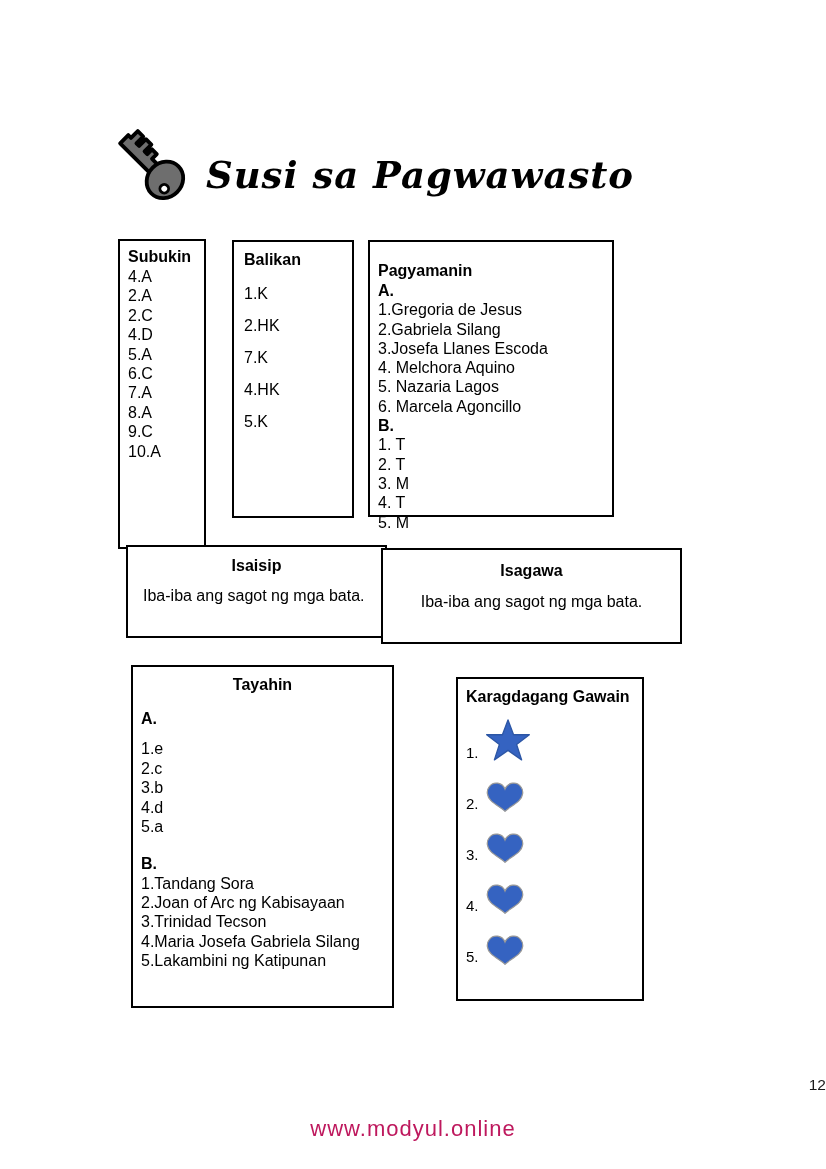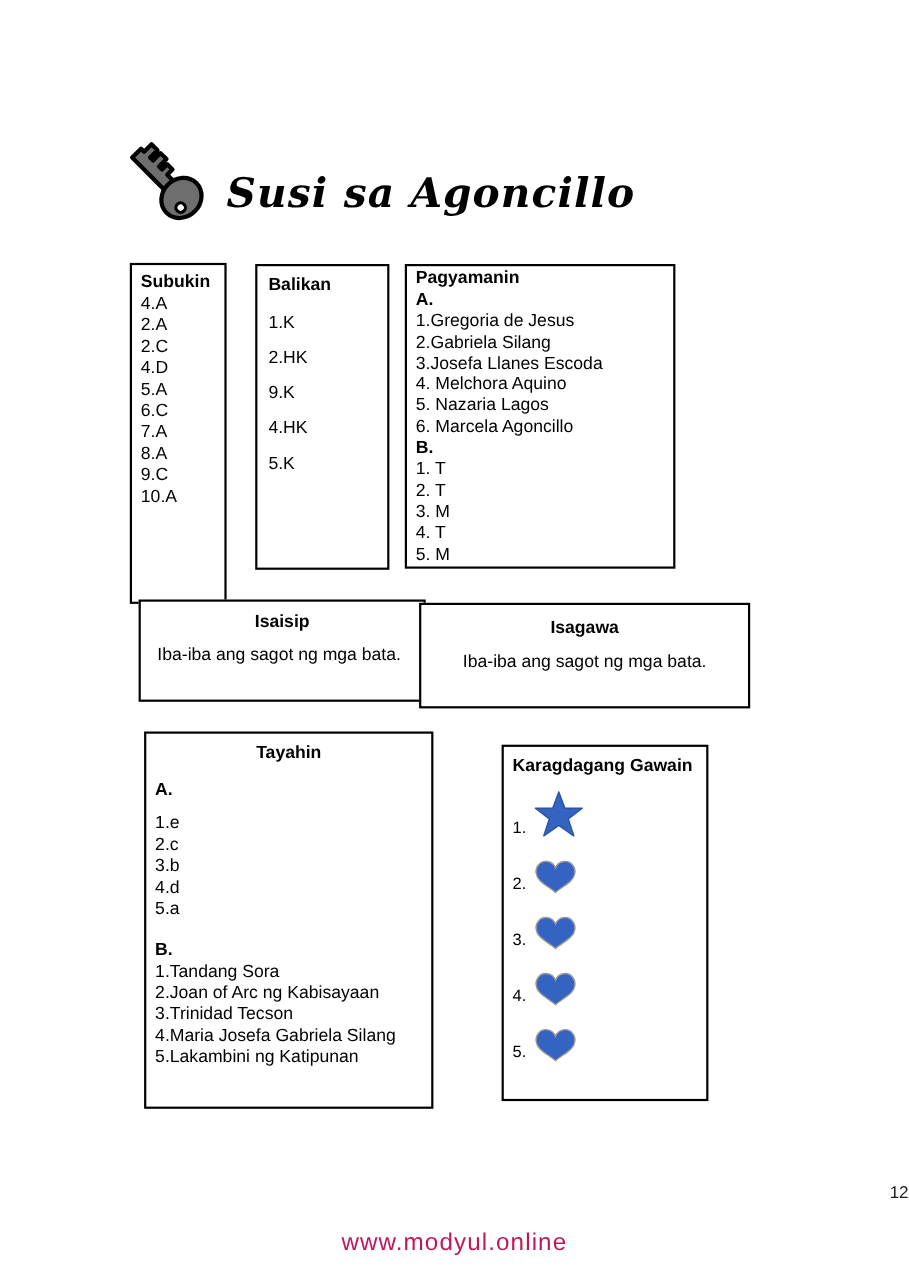--- a/index.html
+++ b/index.html
@@ -27,21 +27,21 @@
     font-size:16px;
   }
   .box-h { font-weight:bold; font-size:16px; line-height:20px; }
   .box-h.center { text-align:center; }
   .ans-line { font-size:16px; line-height:19.4px; white-space:nowrap; }
 
   #subukin   { left:118px; top:239px; width:88px;  height:310px; padding:6px 2px 0 8px; }
   #balikan   { left:232px; top:240px; width:122px; height:278px; padding:8px 2px 16px 10px; }
   #balikan .ans-line { line-height:32px; }
   #balikan .list { margin-top:8px; }
-  #pagyamanin{ left:368px; top:240px; width:246px; height:277px; padding:1px 2px 0 8px; }
+  #pagyamanin{ left:368px; top:240px; width:246px; height:277px; padding:19px 2px 0 8px; }
   #pagyamanin .ans-line { line-height:19.3px; }
   .sec-label { font-weight:bold; font-size:16px; line-height:19.3px; }
 
   #isaisip   { left:126px; top:545px; width:261px; height:93px;  padding:9px 10px 0 10px; }
   #isaisip .body-text { margin-top:9px; font-size:16px; line-height:22px; text-indent:5px; }
   #isagawa   { left:381px; top:548px; width:301px; height:96px;  padding:11px 10px 0 10px; }
   #isagawa .body-text { margin-top:12px; font-size:16px; text-align:center; }
 
   #tayahin   { left:131px; top:665px; width:263px; height:343px; padding:8px 8px 0 8px; }
   #tayahin .sec-a-label { margin-top:14px; }
@@ -71,42 +71,42 @@
   <div class="key-wrap">
     <svg width="96" height="106" viewBox="0 0 100 104" style="overflow:visible">
       <g transform="rotate(45 50 52)" stroke="#000" stroke-width="4" stroke-linejoin="round" fill="#6e6e6e">
         <path d="M12 46 L12 58 L62 58 L62 46 L47 46 L47 39 L40 39 L40 46 L36 46 L36 36 L28 36 L28 46 L24 46 L24 36 L16 36 L16 46 Z"></path>
         <ellipse cx="72" cy="52" rx="18" ry="20"></ellipse>
         <circle cx="78" cy="59" r="4.5" fill="#ffffff" stroke-width="3"></circle>
       </g>
     </svg>
   </div>
 
-  <h1 class="page-title">Susi sa Agoncillo</h1>
+  <h1 class="page-title">Susi sa Pagwawasto</h1>
 
   <div class="box" id="subukin">
     <div class="box-h">Subukin</div>
     <div class="ans-line">4.A</div>
     <div class="ans-line">2.A</div>
     <div class="ans-line">2.C</div>
     <div class="ans-line">4.D</div>
     <div class="ans-line">5.A</div>
     <div class="ans-line">6.C</div>
     <div class="ans-line">7.A</div>
     <div class="ans-line">8.A</div>
     <div class="ans-line">9.C</div>
     <div class="ans-line">10.A</div>
   </div>
 
   <div class="box" id="balikan">
     <div class="box-h">Balikan</div>
     <div class="list">
       <div class="ans-line">1.K</div>
       <div class="ans-line">2.HK</div>
-      <div class="ans-line">9.K</div>
+      <div class="ans-line">7.K</div>
       <div class="ans-line">4.HK</div>
       <div class="ans-line">5.K</div>
     </div>
   </div>
 
   <div class="box" id="pagyamanin">
     <div class="box-h">Pagyamanin</div>
     <div class="sec-label">A.</div>
     <div class="ans-line">1.Gregoria de Jesus</div>
     <div class="ans-line">2.Gabriela Silang</div>

